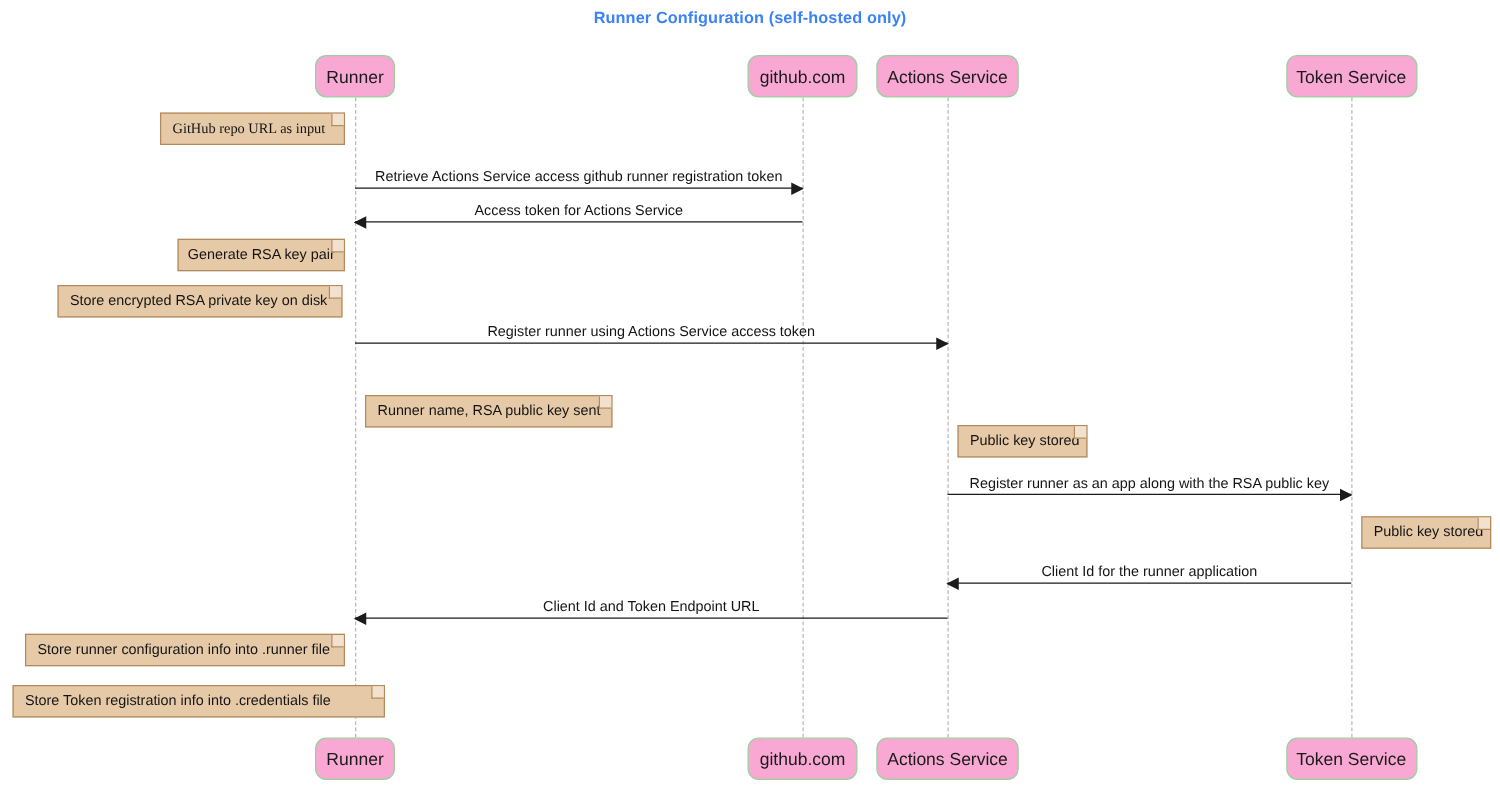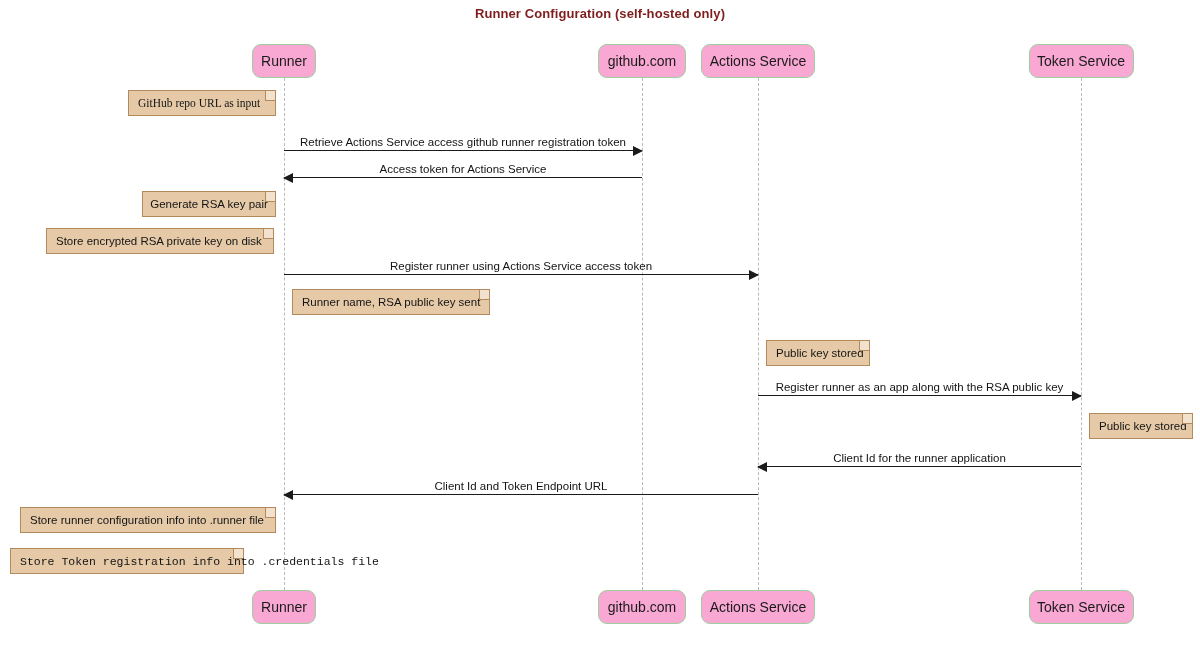--- a/index.html
+++ b/index.html
@@ -19,21 +19,21 @@
     overflow: hidden;
   }
   #diagram-title {
     position: absolute;
     top: 6px;
     left: 0;
     width: 1200px;
     text-align: center;
     font-size: 13px;
     font-weight: bold;
-    color: #7f1d1d;
+    color: #3b82f6;
     letter-spacing: 0.1px;
   }
   
   .lifeline {
     position: absolute;
     width: 0;
     border-left: 1px dashed #b9b9b9;
   }
   
   .participant {
@@ -186,35 +186,35 @@
         <span class="fold"></span>
       </div>
       <div class="note" style="left: 142px; top: 191px; width: 134px; justify-content: center;">
         <span>Generate RSA key pair</span>
         <span class="fold"></span>
       </div>
       <div class="note" style="left: 46px; top: 228px; width: 228px;">
         <span>Store encrypted RSA private key on disk</span>
         <span class="fold"></span>
       </div>
-      <div class="note" style="left: 292px; top: 289px; width: 198px;">
+      <div class="note" style="left: 292px; top: 316px; width: 198px;">
         <span>Runner name, RSA public key sent</span>
         <span class="fold"></span>
       </div>
       <div class="note" style="left: 766px; top: 340px; width: 104px;">
         <span>Public key stored</span>
         <span class="fold"></span>
       </div>
       <div class="note" style="left: 1089px; top: 413px; width: 104px;">
         <span>Public key stored</span>
         <span class="fold"></span>
       </div>
       <div class="note" style="left: 20px; top: 507px; width: 256px;">
         <span>Store runner configuration info into .runner file</span>
         <span class="fold"></span>
       </div>
-      <div class="note" style="left: 10px; top: 548px; width: 234px; font-family: Liberation Mono, monospace;">
+      <div class="note" style="left: 10px; top: 548px; width: 298px;">
         <span>Store Token registration info into .credentials file</span>
         <span class="fold"></span>
       </div>
     </div>
 
 </div>
 
 </body></html>

